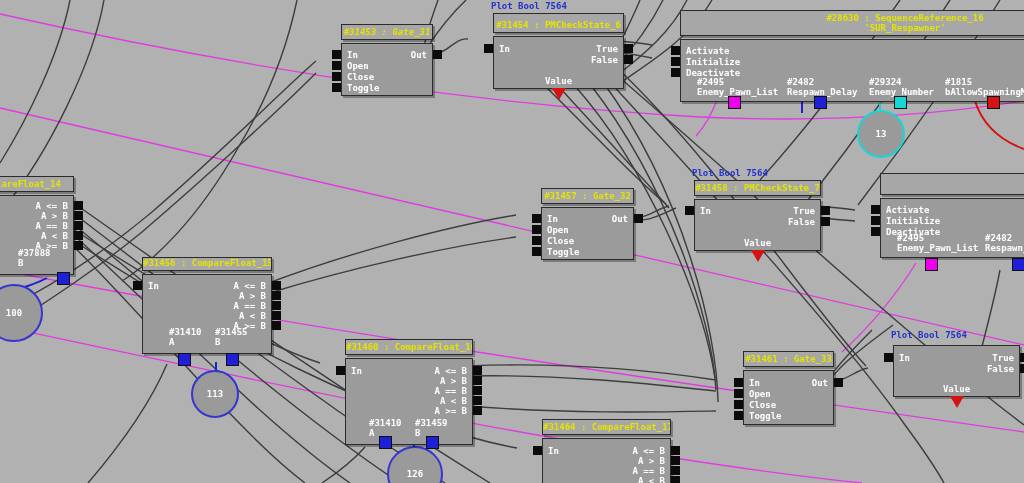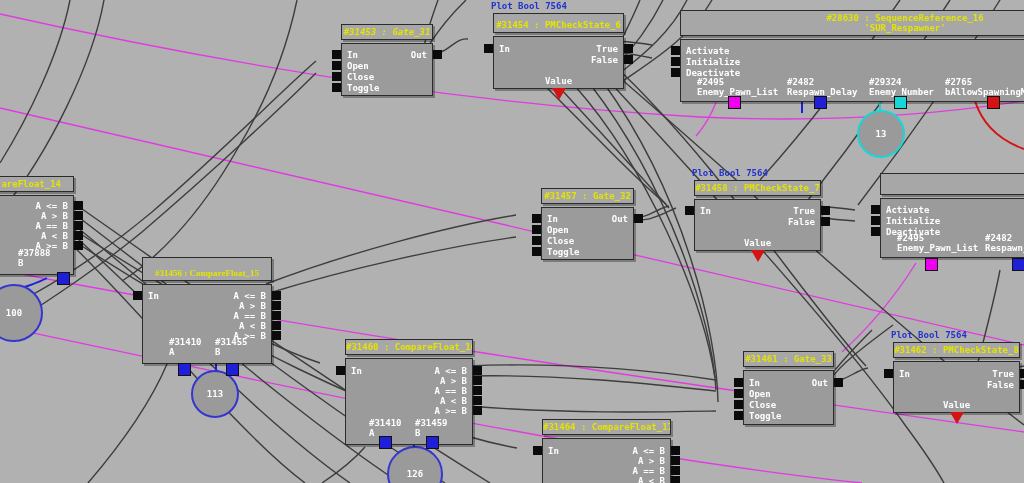--- a/index.html
+++ b/index.html
@@ -157,21 +157,21 @@
           <div class="sq" style="left: -10px; top: 28px;"></div>
           <div class="vid" style="left: 16px; top: 37px;">#2495</div>
           <div class="vlab" style="left: 16px; top: 47px;">Enemy_Pawn_List</div>
           <div class="vsq" style="left: 47px; top: 56px; background: rgb(238, 0, 238);"></div>
           <div class="vid" style="left: 106px; top: 37px;">#2482</div>
           <div class="vlab" style="left: 106px; top: 47px;">Respawn_Delay</div>
           <div class="vsq" style="left: 133px; top: 56px; background: rgb(31, 31, 216);"></div>
           <div class="vid" style="left: 188px; top: 37px;">#29324</div>
           <div class="vlab" style="left: 188px; top: 47px;">Enemy_Number</div>
           <div class="vsq" style="left: 213px; top: 56px; background: rgb(23, 214, 214);"></div>
-          <div class="vid" style="left: 264px; top: 37px;">#2765</div>
+          <div class="vid" style="left: 264px; top: 37px;">#1815</div>
           <div class="vlab" style="left: 264px; top: 47px;">bAllowSpawningMutex</div>
           <div class="vsq" style="left: 306px; top: 56px; background: rgb(212, 20, 20);"></div>
         </div>
       </div>
       <div class="node" style="left: -76px; top: 176px; width: 134px;">
         <div class="hdr" style="height: 12px; padding-top: 2px; text-align: right; padding-right: 12px;"><div class="tl">areFloat_14</div></div>
         <div class="bod" style="height: 78px;">
           <div class="lab r" style="right: 5px; top: 5px;">A &lt;= B</div>
           <div class="sq" style="right: -10px; top: 5px;"></div>
           <div class="lab r" style="right: 5px; top: 15px;">A &gt; B</div>
@@ -181,21 +181,21 @@
           <div class="lab r" style="right: 5px; top: 35px;">A &lt; B</div>
           <div class="sq" style="right: -10px; top: 35px;"></div>
           <div class="lab r" style="right: 5px; top: 45px;">A &gt;= B</div>
           <div class="sq" style="right: -10px; top: 45px;"></div>
           <div class="vid" style="left: 77px; top: 52px;">#37888</div>
           <div class="vlab" style="left: 77px; top: 62px;">B</div>
           <div class="vsq" style="left: 116px; top: 76px; background: rgb(31, 31, 216);"></div>
         </div>
       </div>
       <div class="node" style="left: 126px; top: 257px; width: 130px;">
-        <div class="hdr" style="height: 12px; padding-top: 10px; font-family: Liberation Serif, serif;"><div class="tl">#31456 : CompareFloat_15</div></div>
+        <div class="hdr" style="height: 12px; padding-top: 0;"><div class="tl">#31456 : CompareFloat_15</div></div>
         <div class="bod" style="height: 78px;">
           <div class="lab" style="left: 5px; top: 6px;">In</div>
           <div class="sq" style="left: -10px; top: 6px;"></div>
           <div class="lab r" style="right: 5px; top: 6px;">A &lt;= B</div>
           <div class="sq" style="right: -10px; top: 6px;"></div>
           <div class="lab r" style="right: 5px; top: 16px;">A &gt; B</div>
           <div class="sq" style="right: -10px; top: 16px;"></div>
           <div class="lab r" style="right: 5px; top: 26px;">A == B</div>
           <div class="sq" style="right: -10px; top: 26px;"></div>
           <div class="lab r" style="right: 5px; top: 36px;">A &lt; B</div>
@@ -289,21 +289,20 @@
           <div class="lab" style="left: 5px; top: 29px;">Close</div>
           <div class="sq" style="left: -10px; top: 29px;"></div>
           <div class="lab" style="left: 5px; top: 40px;">Toggle</div>
           <div class="sq" style="left: -10px; top: 40px;"></div>
           <div class="lab r" style="right: 5px; top: 7px;">Out</div>
           <div class="sq" style="right: -10px; top: 7px;"></div>
         </div>
       </div>
       <div class="node" style="left: 877px; top: 342px; width: 127px;">
         <div class="plot-label">Plot Bool 7564</div>
-        <div class="hdr" style="height: 12px; padding-top: 2px;"><div class="tl">#31462 : PMCheckState_8</div></div>
         <div class="bod" style="height: 50px;">
           <div class="lab" style="left: 5px; top: 7px;">In</div>
           <div class="sq" style="left: -10px; top: 7px;"></div>
           <div class="lab r" style="right: 5px; top: 7px;">True</div>
           <div class="sq" style="right: -10px; top: 7px;"></div>
           <div class="lab r" style="right: 5px; top: 18px;">False</div>
           <div class="sq" style="right: -10px; top: 18px;"></div>
           <div class="bottom-label">Value</div>
           <div class="tri" style="left: calc(50% - 7px); top: 50px;"></div>
         </div>

